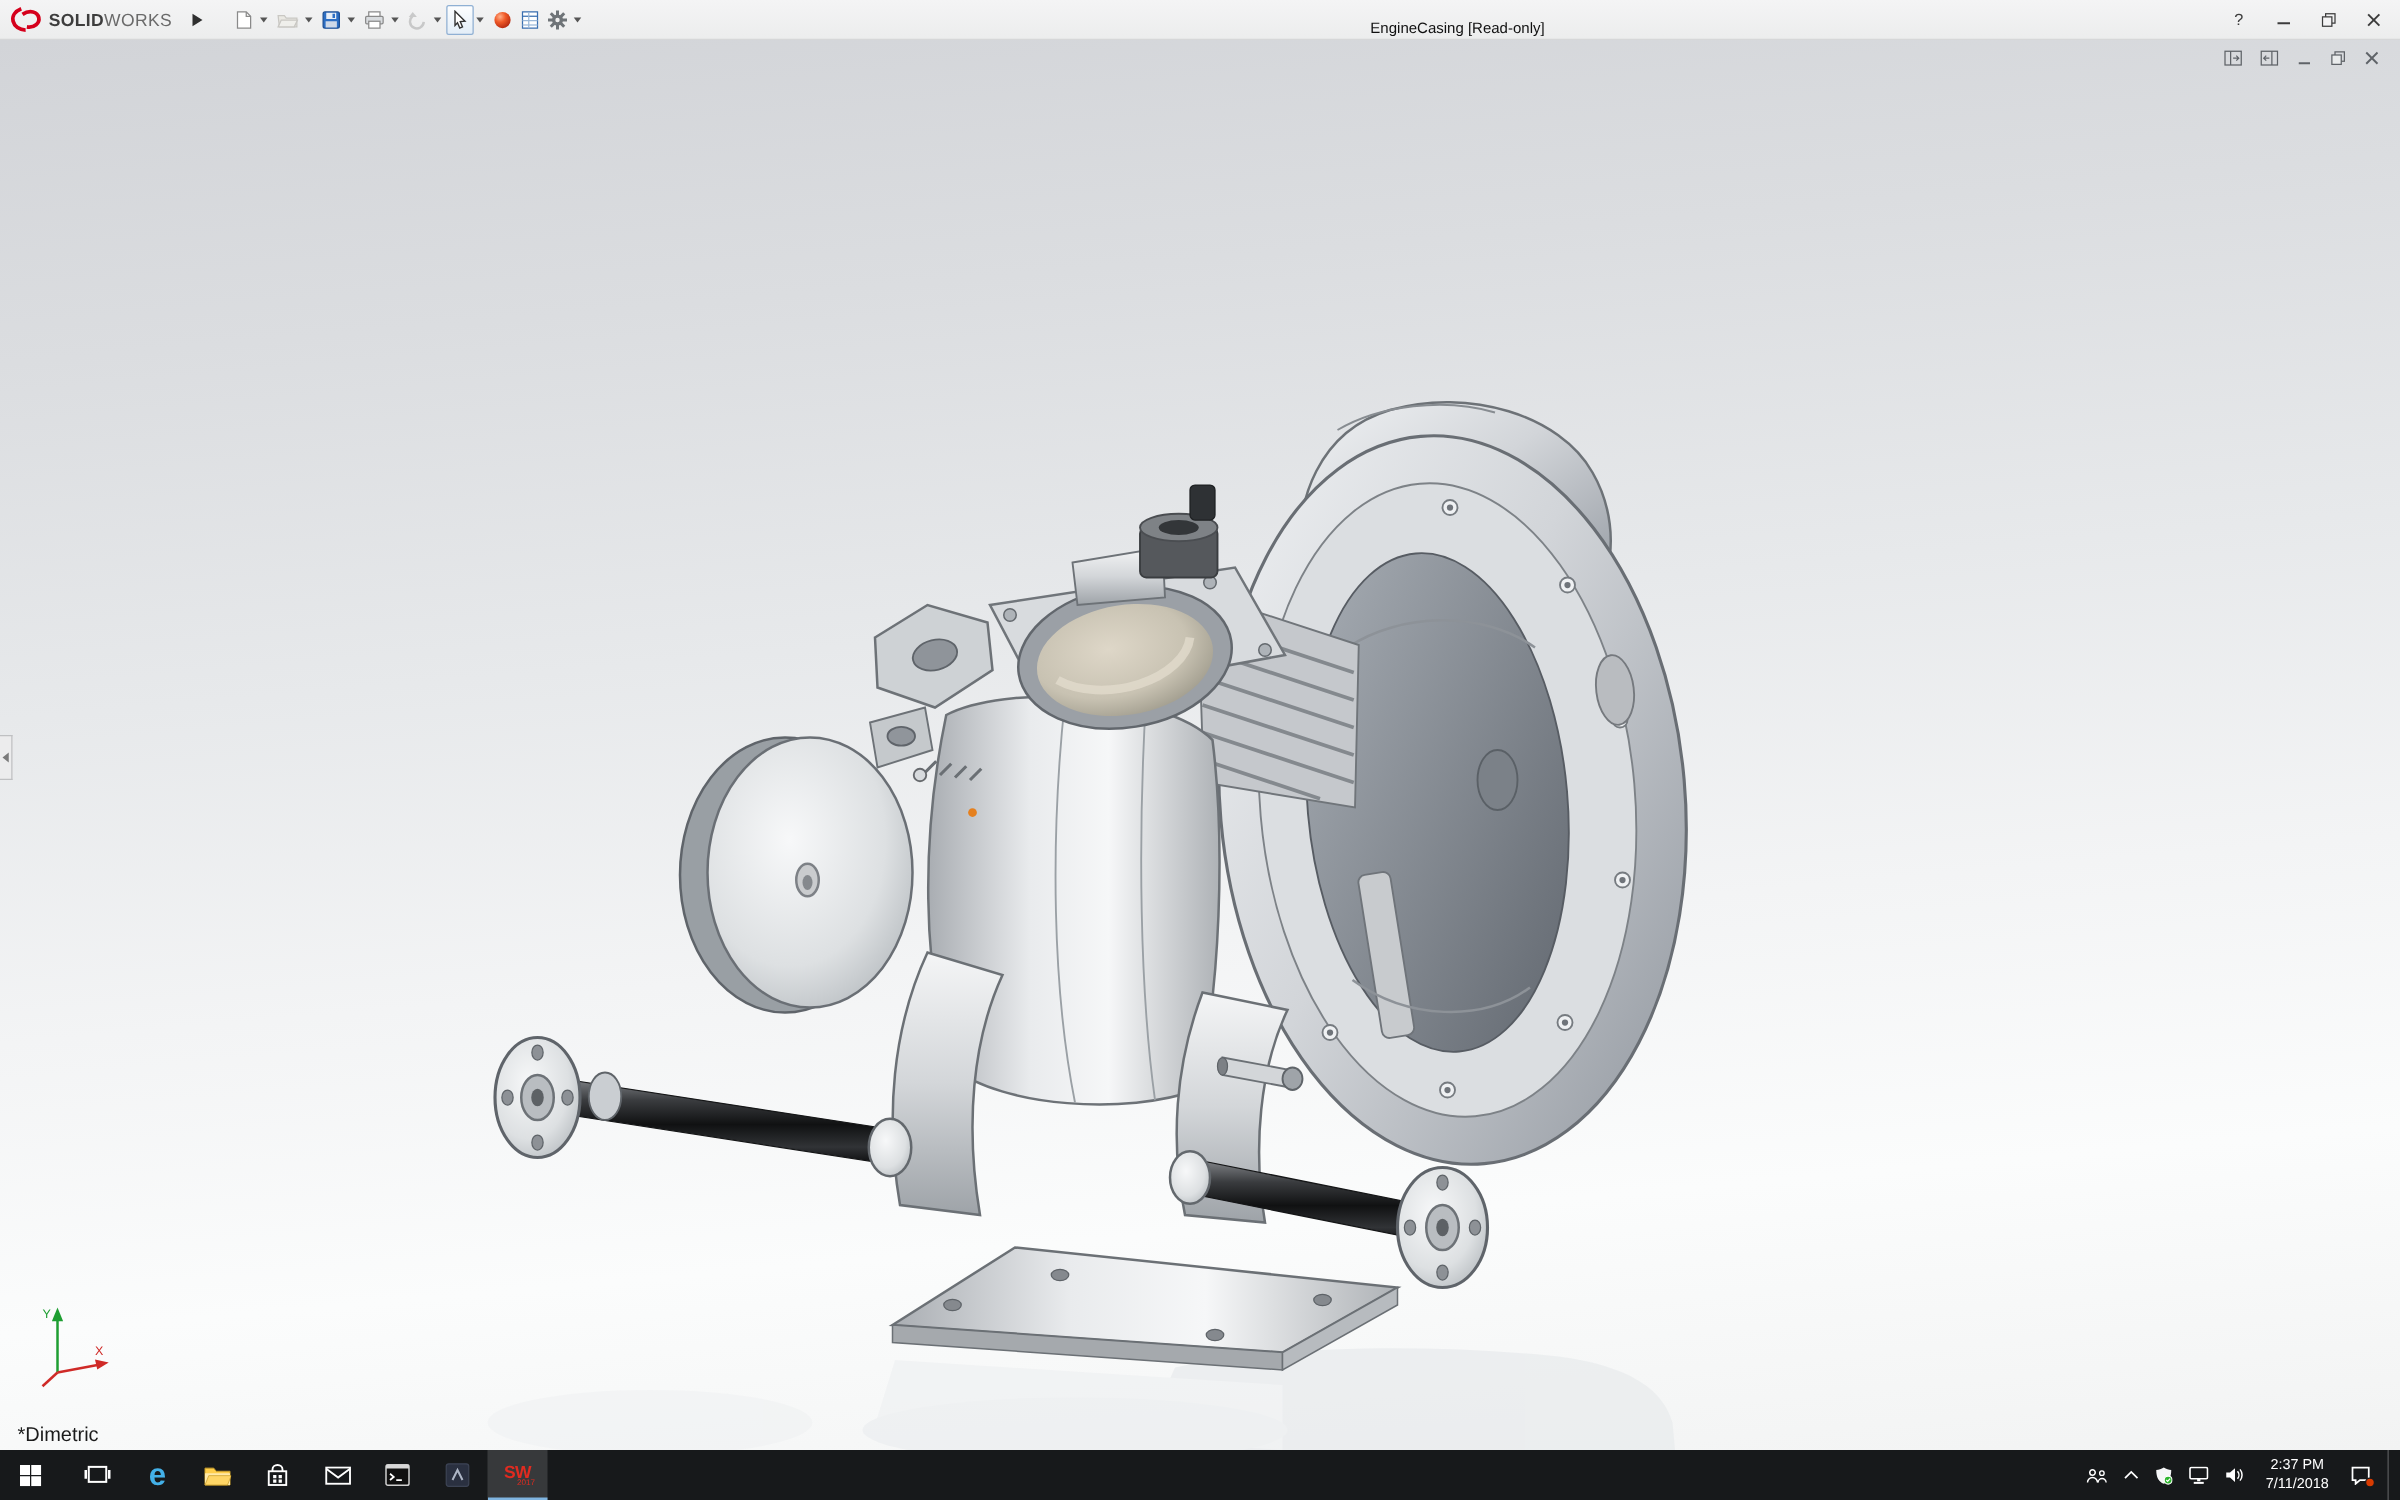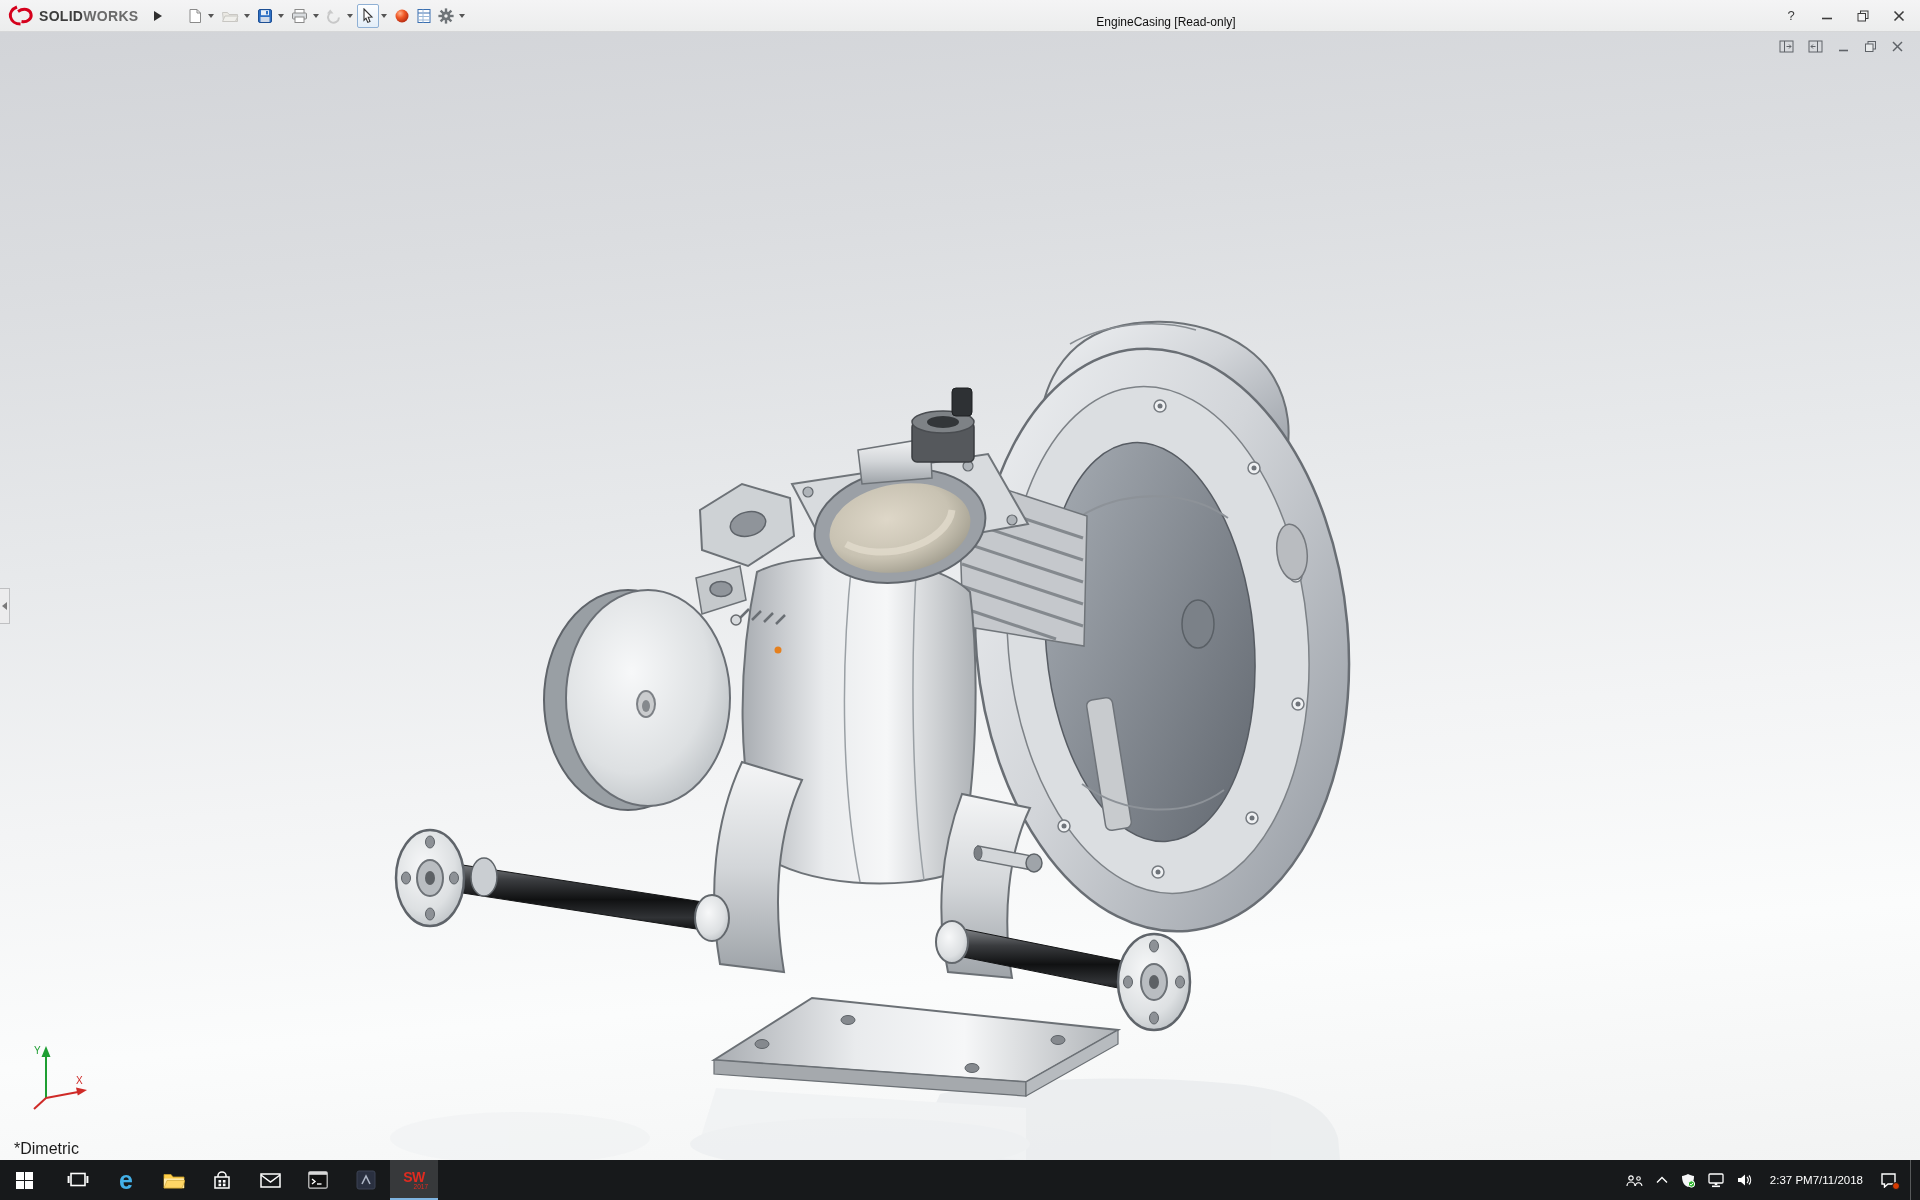--- a/index.html
+++ b/index.html
@@ -7,21 +7,21 @@
     font-family:"Liberation Sans","DejaVu Sans",sans-serif; }
   .screen { position:relative; width:1920px; height:1200px; background:#e8e9eb; }
 
   
   .titlebar { position:absolute; top:0; left:0; right:0; height:32px;
     background:linear-gradient(#f4f4f5,#eceded); border-bottom:1px solid #d6d7d8;
     display:flex; align-items:center; z-index:30; }
   .brand { display:flex; align-items:center; gap:5px; padding-left:8px; }
   .brand-text { font-size:14px; color:#3d3d3d; letter-spacing:.3px; }
   .brand-bold { font-weight:700; }
-  .brand-light { font-weight:700; color:#6a6a6a; }
+  .brand-light { font-weight:400; color:#6a6a6a; }
   .menu-arrow { width:0; height:0; border-left:8px solid #2f2f2f;
     border-top:5px solid transparent; border-bottom:5px solid transparent; margin-left:16px; }
   .toolbar { display:flex; align-items:center; margin-left:22px; }
   .tb-btn { display:flex; align-items:center; padding:3px 3px; border-radius:2px; }
   .tb-btn.disabled { opacity:.45; }
   .tool-active { border:1px solid #8fb0d4; background:linear-gradient(#fdfeff,#e3eef8); }
   .caret { width:0; height:0; border-top:4px solid #555;
     border-left:3.5px solid transparent; border-right:3.5px solid transparent; margin:0 4px 0 2px; }
   .doc-title { position:absolute; left:1166px; transform:translateX(-50%);
     font-size:12px; color:#101010; white-space:nowrap;margin-top:12px; }
@@ -59,21 +59,21 @@
     background:transparent; font-family:inherit; }
   .searchbox input::placeholder { color:#3e3e3e; opacity:1; }
   .task-icons { display:flex; margin-left:6px; }
   .task-btn { width:48px; display:flex; align-items:center; justify-content:center;
     flex-direction:column; position:relative; }
   .edge-e { font-size:25px; font-weight:700; color:#43b0e8; line-height:1; }
   .sw-tile { background:rgba(255,255,255,.14); box-shadow:inset 0 -2px 0 #7fb4e0; }
   .sw-letters { color:#e02b20; font-weight:700; font-size:14px; letter-spacing:-.5px; line-height:1; }
   .sw-year { color:#e02b20; font-size:6.5px; line-height:1; align-self:flex-end; margin-right:10px; }
   .tray { margin-left:auto; display:flex; align-items:center; gap:13px; padding:0 4px; }
-  .tray > div { display:flex; align-items:center; justify-content:center; }
+  .tray > div { display:flex; align-items:center; justify-content:center;flex-direction:column; }
   .clock { text-align:center; color:#fff; font-size:11.5px; line-height:1.3; padding:0 4px; }
   .action-center { position:relative; }
   .ac-badge { position:absolute; right:-3px; bottom:-2px; width:8px; height:8px;
     border-radius:50%; background:#d83b01; border:1px solid #17191b; }
   .show-desktop { width:6px; border-left:1px solid rgba(255,255,255,.28); height:100%; }
 </style>
 </head>
 <body>
 
 <div class="screen">

